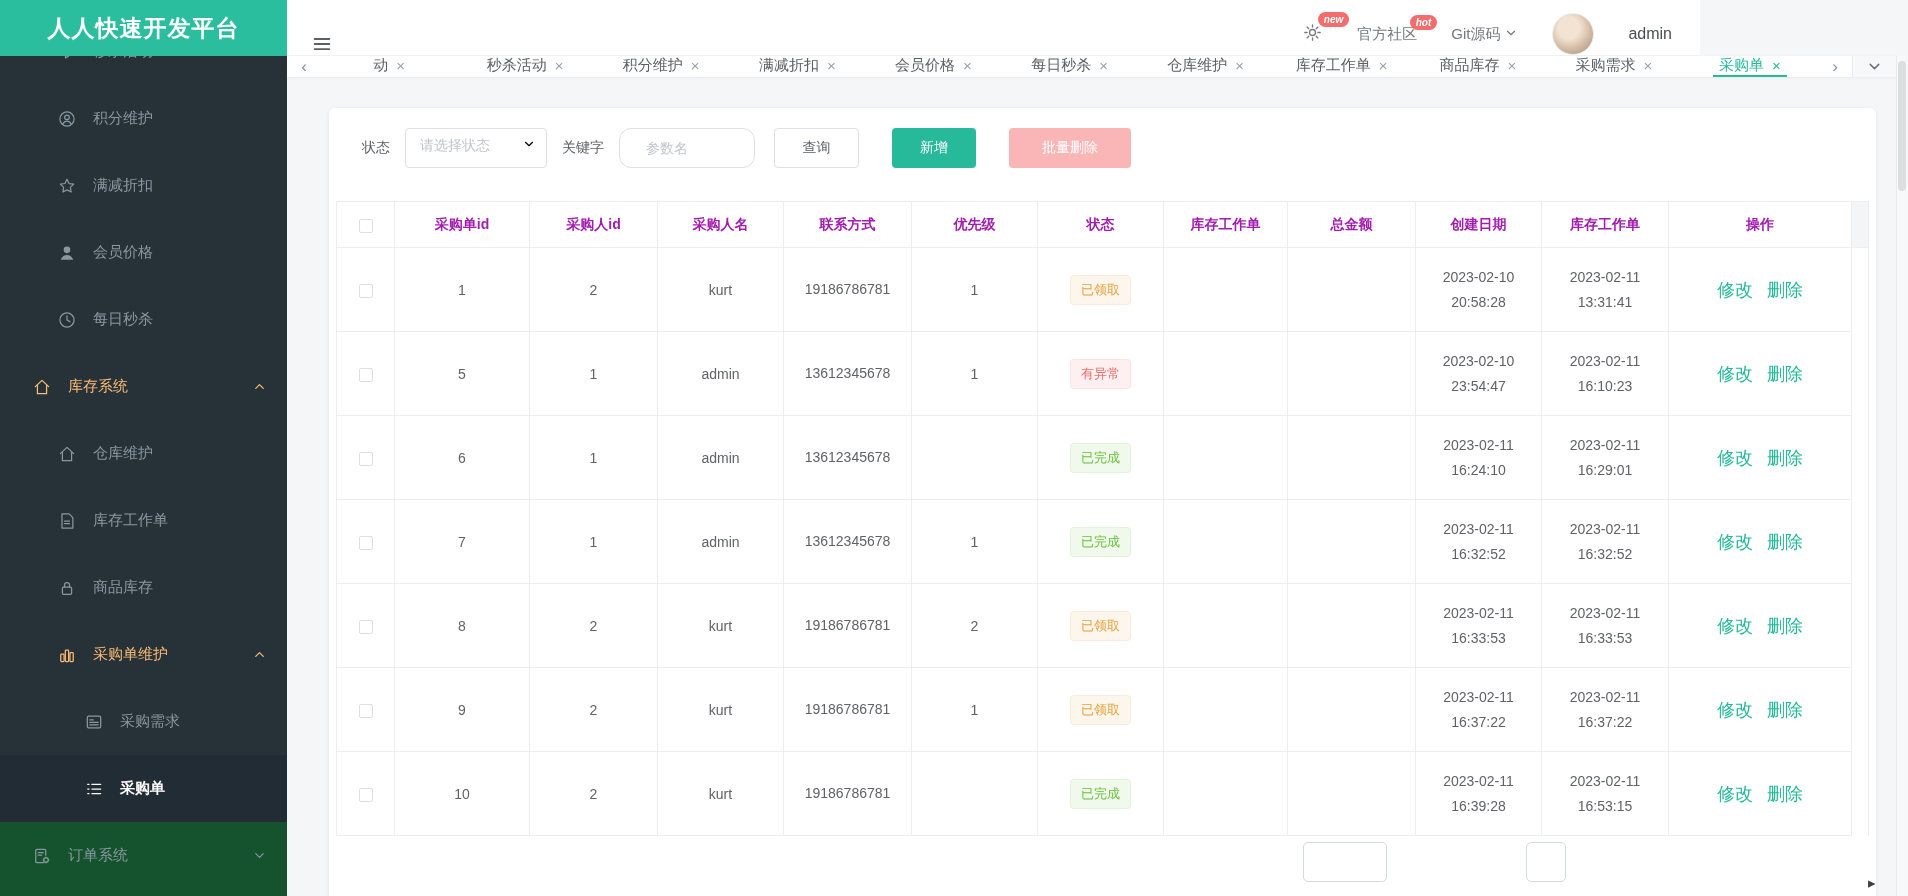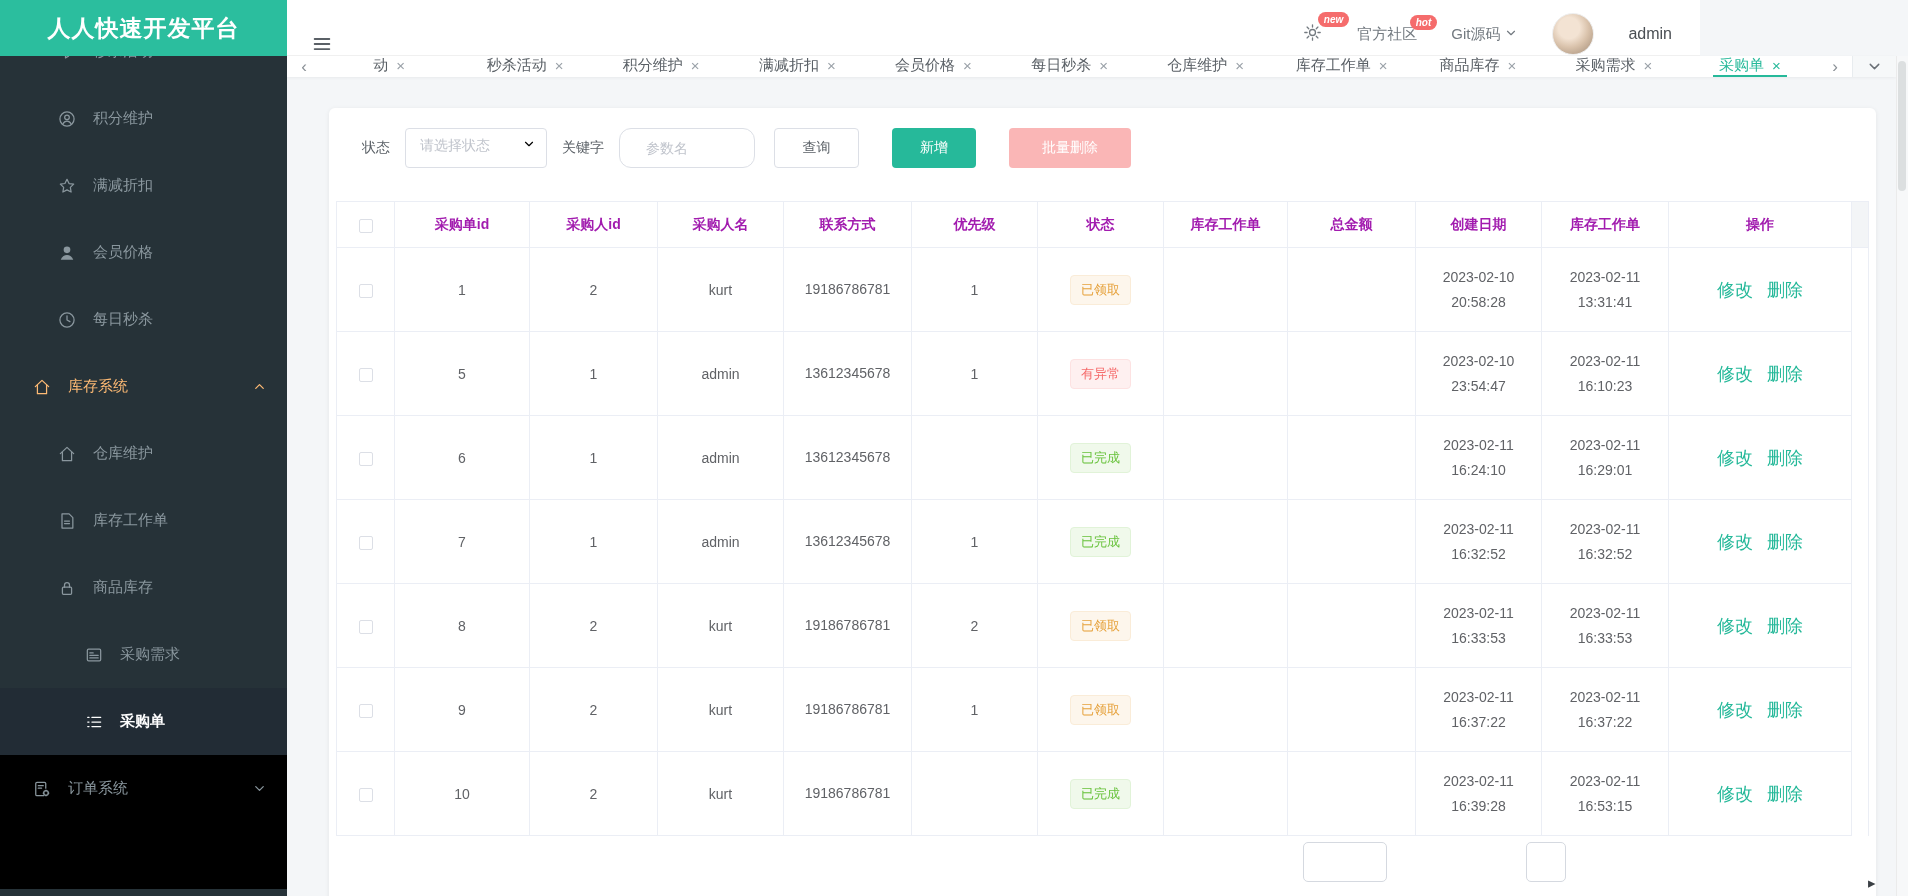--- a/index.html
+++ b/index.html
@@ -21,21 +21,21 @@
   
   .sidebar { position:absolute; top:56px; left:0; bottom:0; width:287px; background:var(--sidebar-bg); overflow:hidden; z-index:20; }
   .side-scroll { margin-top:-38px; }
   .side-item { height:67px; display:flex; align-items:center; gap:16px; color:#8a979e; font-size:15px; cursor:pointer; padding-right:20px; }
   .side-item .sicon { display:inline-flex; flex:none; }
   .side-item.lv0 { padding-left:32px; }
   .side-item.lv1 { padding-left:57px; }
   .side-item.lv2 { padding-left:84px; }
   .side-item.on { color:#fdba74; font-weight:normal; }
   .side-item.sel { color:#fff; font-weight:bold; background:#222c35; }
-  .side-item.dim { background:#000000; }
+  .side-item.dim { background:#14532d; }
   .side-item .chev { margin-left:auto; display:inline-flex; }
 
   
   .main { position:absolute; top:56px; left:287px; right:12px; bottom:0; display:flex; flex-direction:column; }
   .tabbar { height:47px; background:#fff; display:flex; align-items:stretch; box-shadow:0 1px 3px rgba(0,0,0,.05); position:relative; z-index:5; }
   .tab-arrow { width:34px; display:flex; align-items:center; justify-content:center; color:#8a9096; font-size:17px; cursor:pointer; }
   .tabs { flex:1; display:flex; }
   .tab { flex:1; display:flex; justify-content:center; cursor:pointer; }
   .tab-inner { display:inline-flex; align-items:center; gap:8px; border-bottom:2px solid transparent; padding:0 6px; }
   .tab-label { font-size:15px; color:#5a6066; }
@@ -197,20 +197,35 @@
       </div>
       <div class="side-item lv1">
         <span class="sicon">
           <svg viewBox="0 0 24 24" width="20" height="20" fill="none" stroke="currentColor" stroke-width="1.5" stroke-linecap="round" stroke-linejoin="round">
             <rect x="6.5" y="11" width="11" height="8.5" rx="1.2"></rect>
             <path d="M9 11V8.5a3 3 0 016 0V11"></path>
           </svg>
         </span>
         <span>商品库存</span>
       </div>
+      <div class="side-item lv1 on">
+        <span class="sicon">
+          <svg viewBox="0 0 24 24" width="20" height="20" fill="none" stroke="currentColor" stroke-width="1.5" stroke-linecap="round" stroke-linejoin="round">
+            <rect x="4.5" y="11" width="4" height="9" rx="1"></rect>
+            <rect x="10" y="6" width="4" height="14" rx="1"></rect>
+            <rect x="15.5" y="9" width="4" height="11" rx="1"></rect>
+          </svg>
+        </span>
+        <span>采购单维护</span>
+        <span class="chev">
+          <svg viewBox="0 0 24 24" width="15" height="15" fill="none" stroke="currentColor" stroke-width="2" stroke-linecap="round" stroke-linejoin="round">
+            <path d="M6 15l6-6 6 6"></path>
+          </svg>
+        </span>
+      </div>
       <div class="side-item lv2">
         <span class="sicon">
           <svg viewBox="0 0 24 24" width="20" height="20" fill="none" stroke="currentColor" stroke-width="1.5" stroke-linecap="round" stroke-linejoin="round">
             <rect x="4" y="5" width="16" height="14" rx="1.5"></rect>
             <path d="M7 9.5h4M7 12.5h10M7 15.5h10"></path>
           </svg>
         </span>
         <span>采购需求</span>
       </div>
       <div class="side-item lv2 sel">

